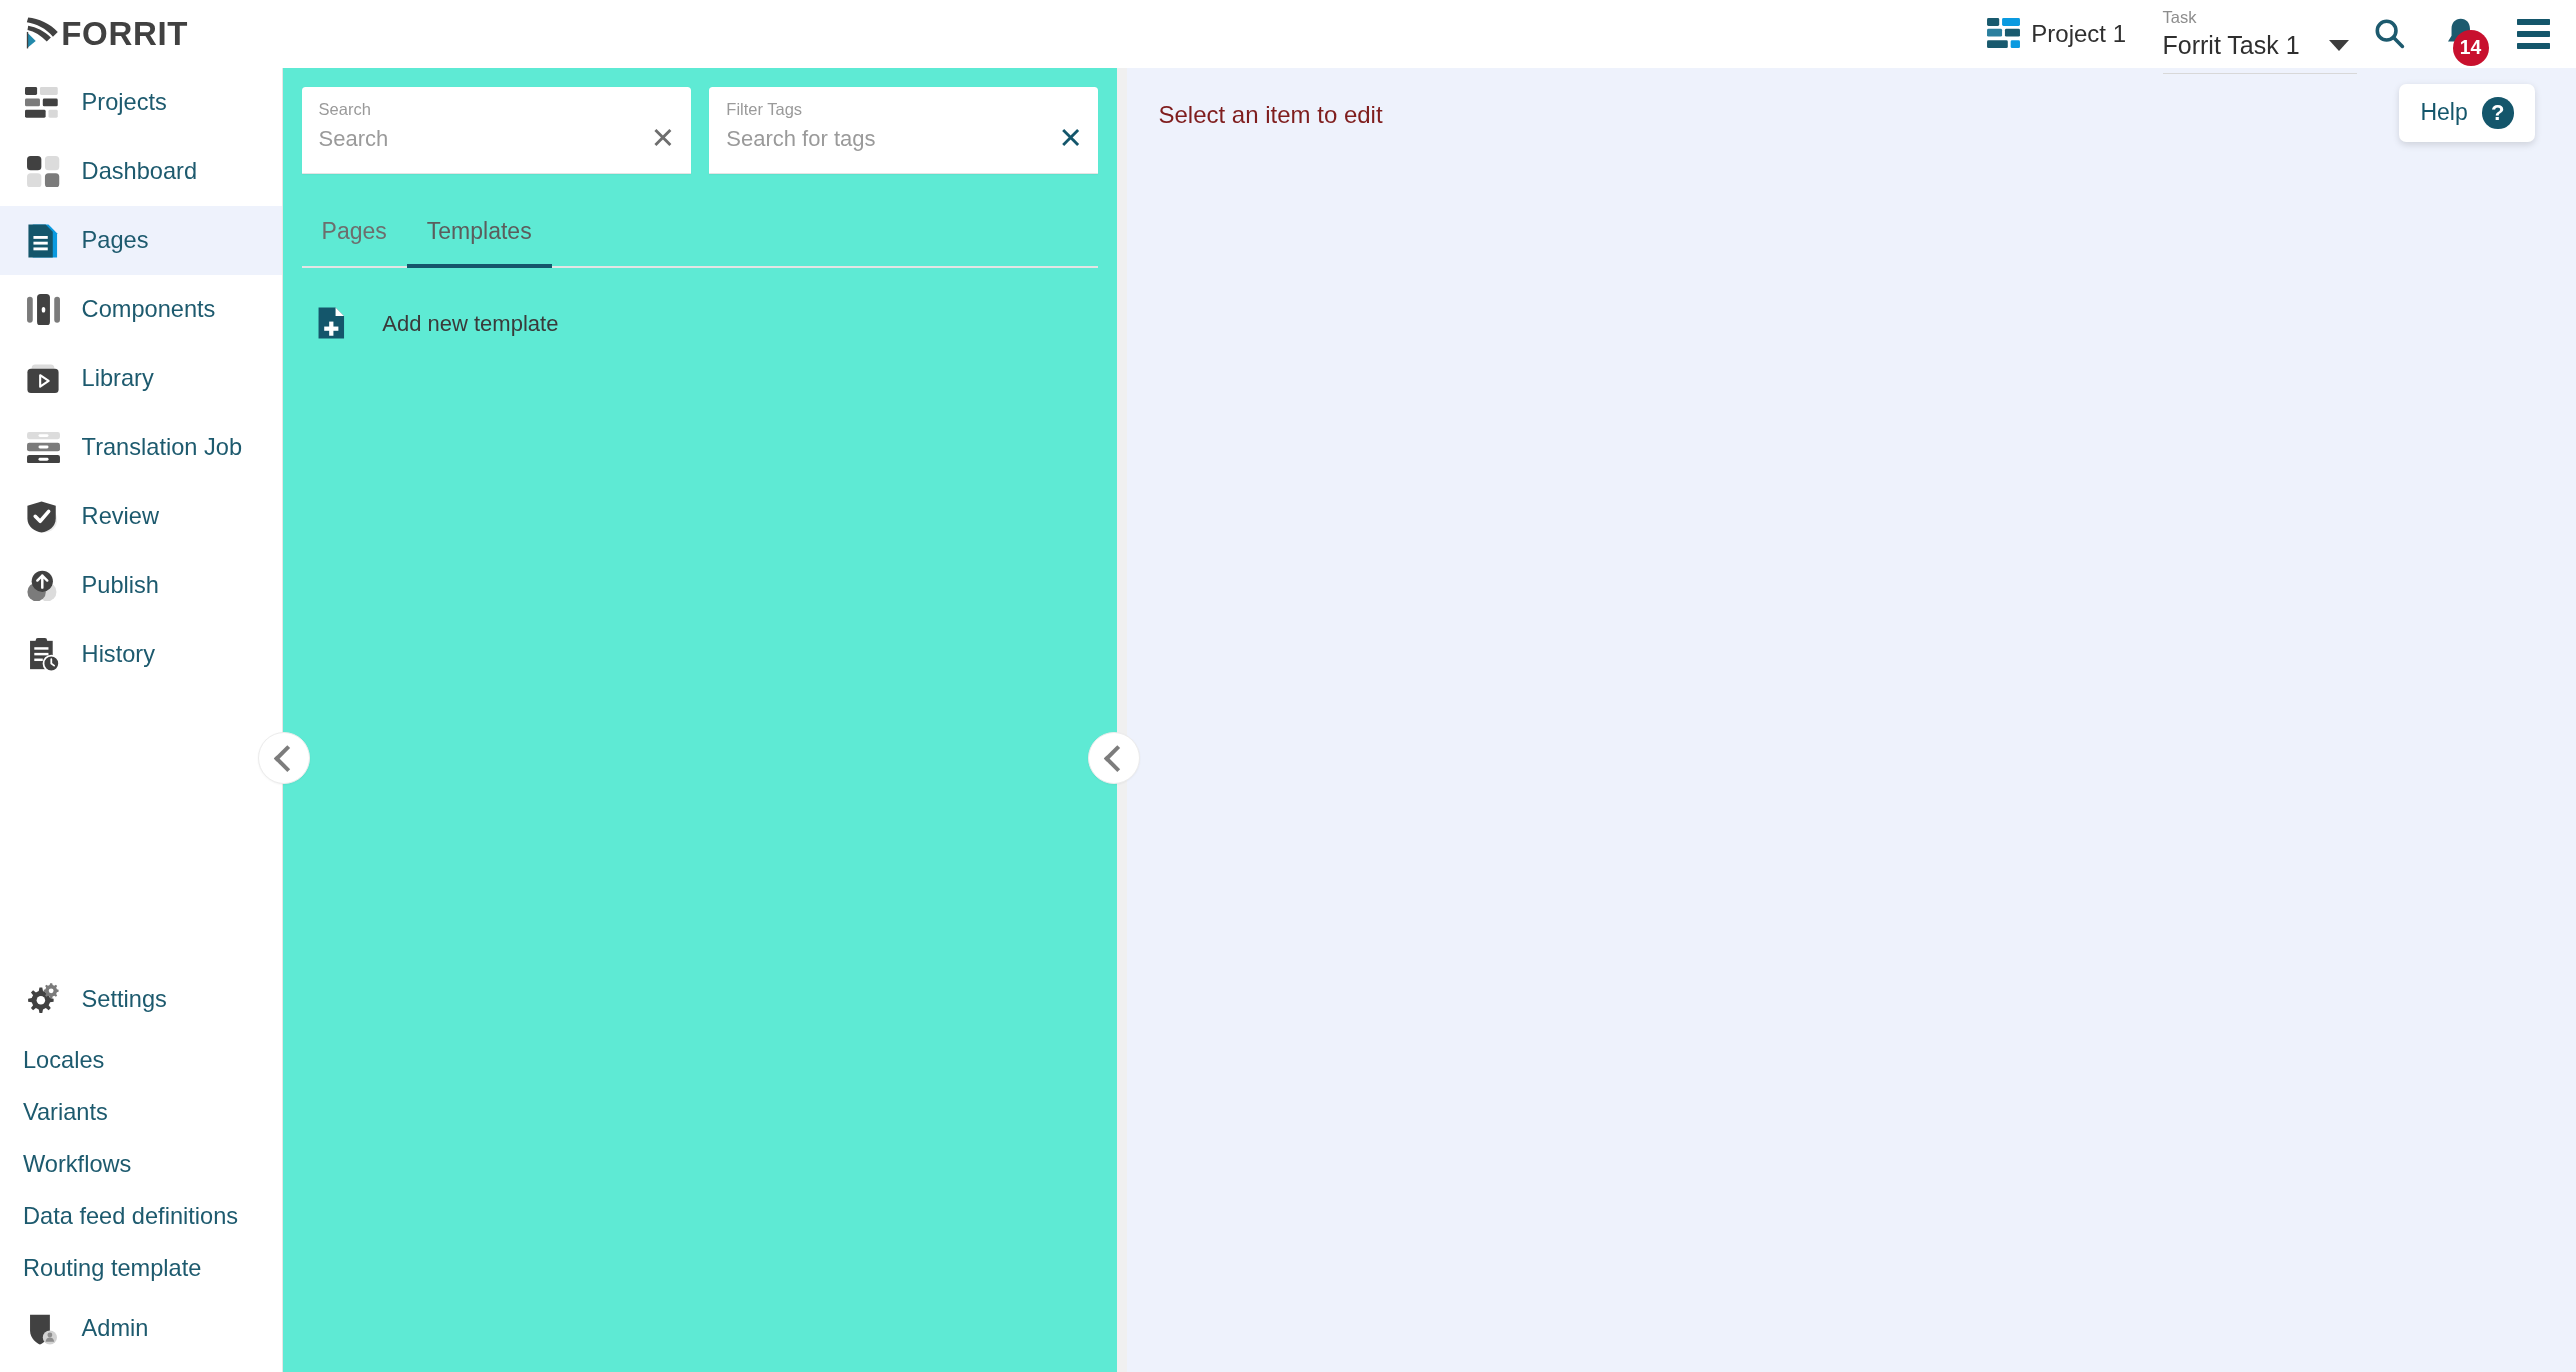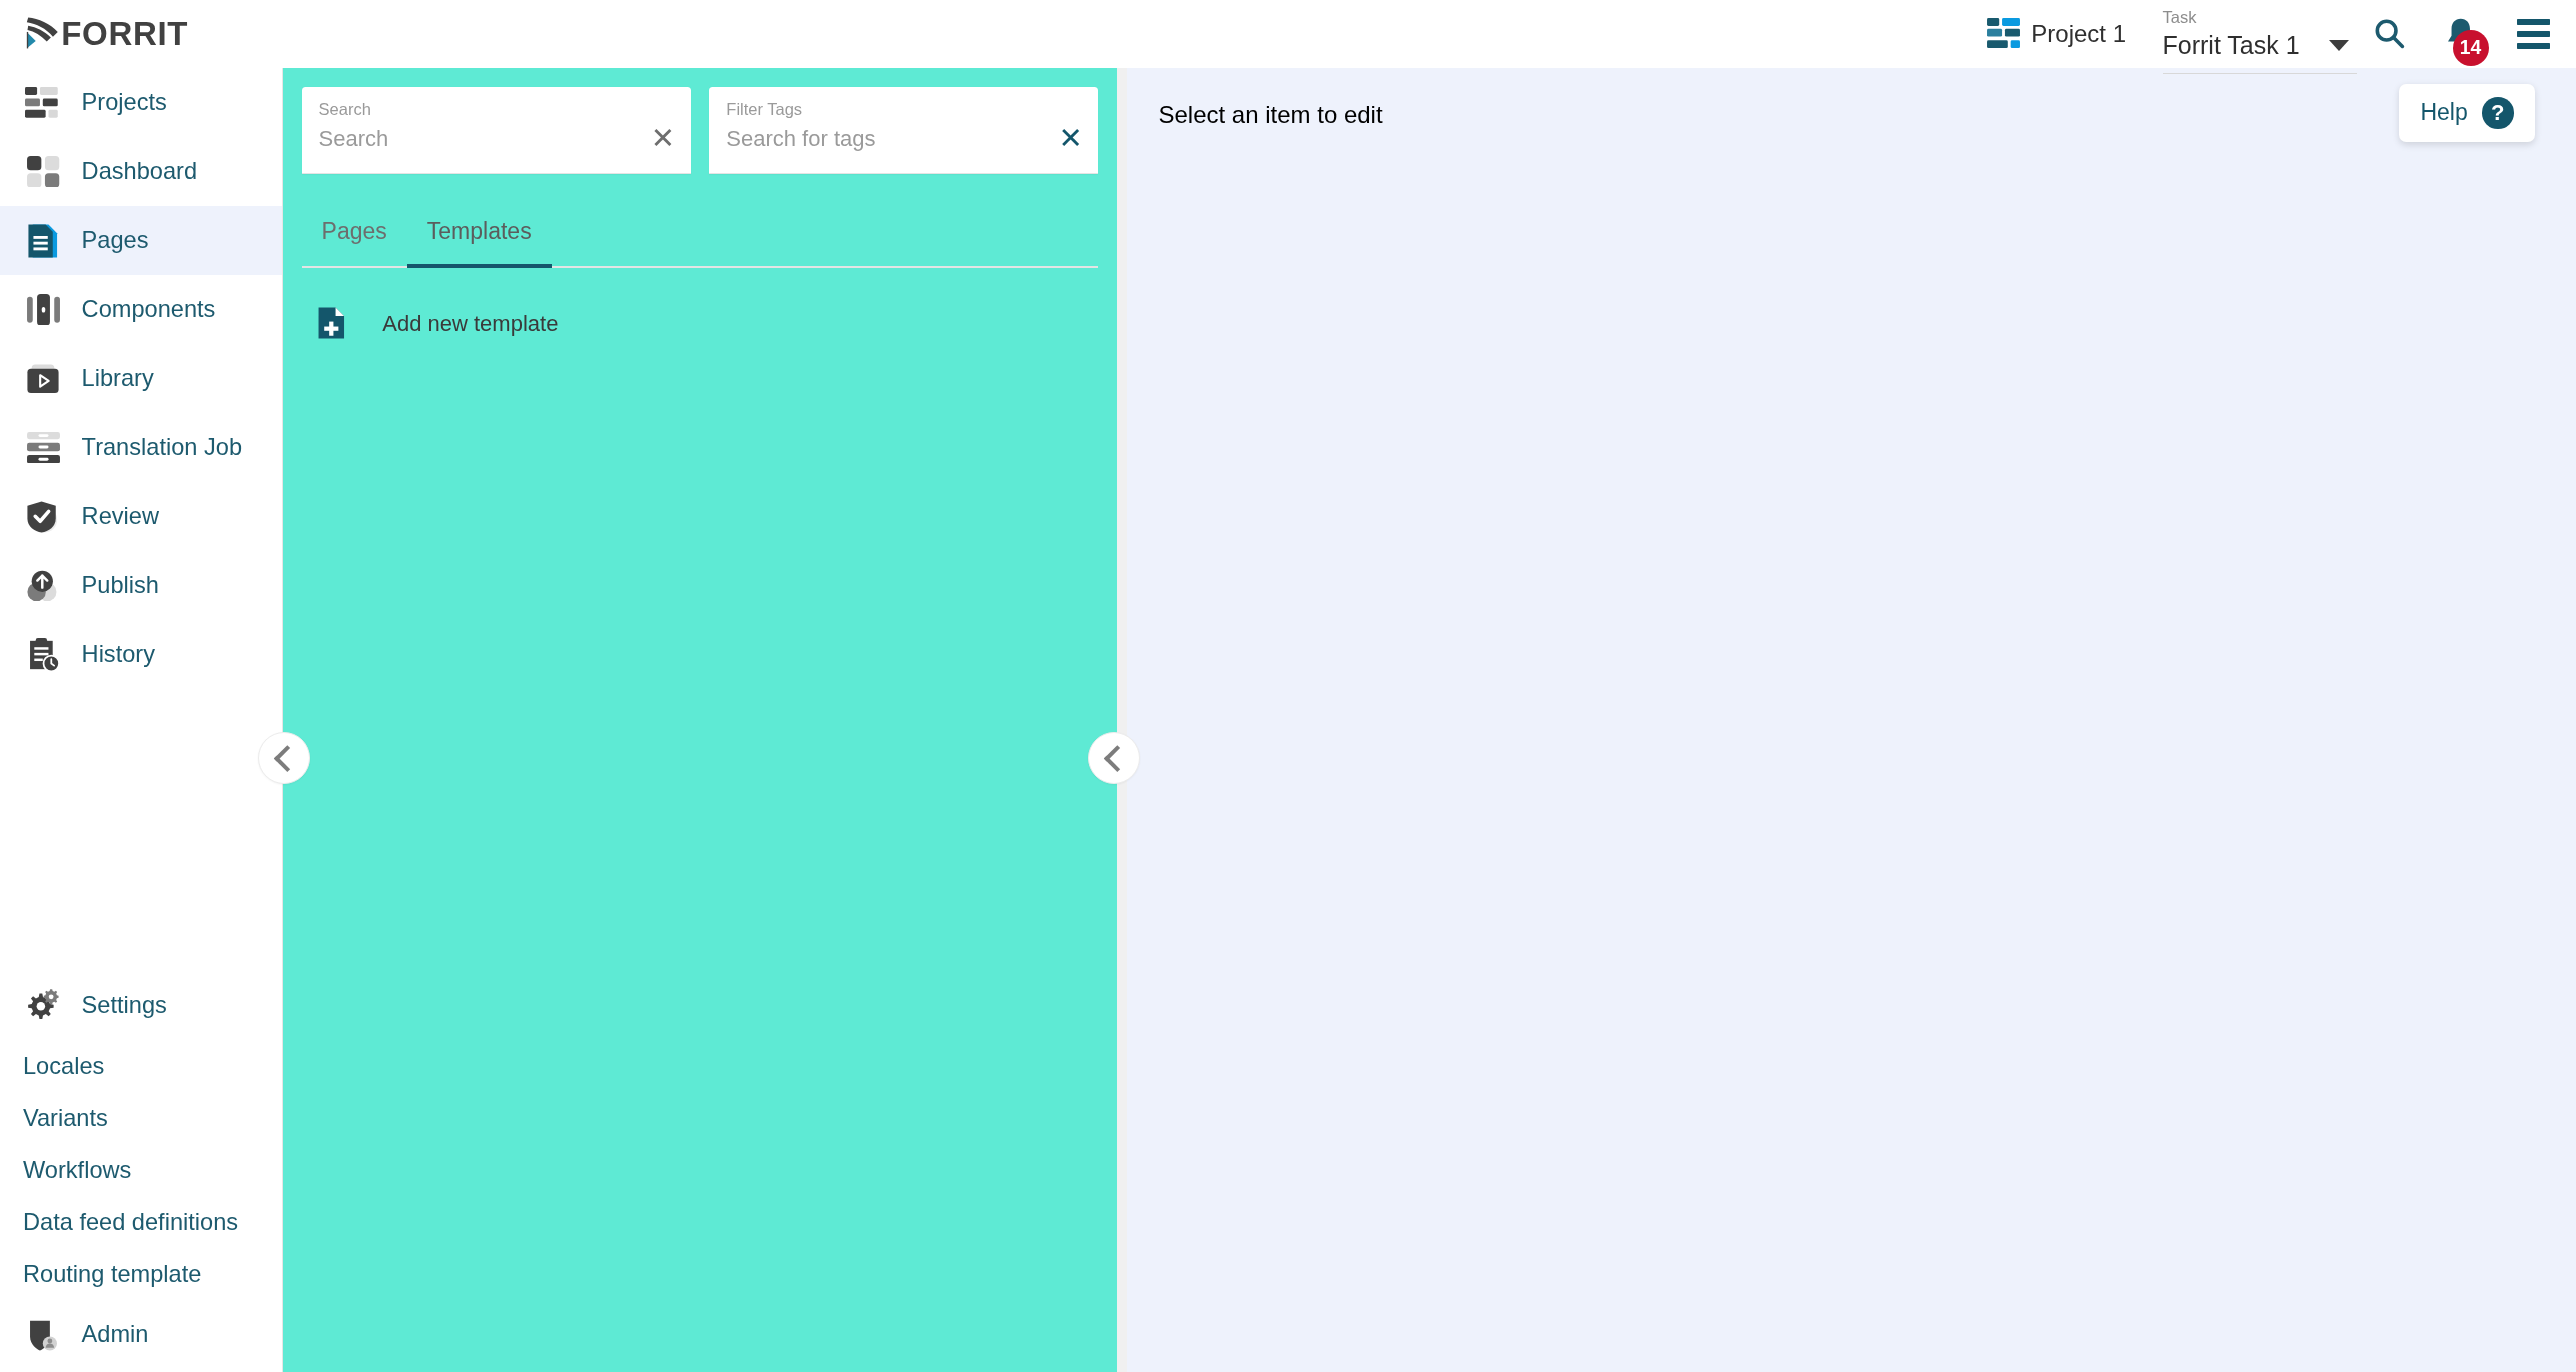--- a/index.html
+++ b/index.html
@@ -91,21 +91,21 @@
   }
   .nav-item.active { background: #eef2fc; }
   .nav-icon { width: 40px; height: 40px; display: flex; align-items: center; justify-content: center; flex: 0 0 40px; }
   .nav-label { font-size: 23.6px; color: #1d5a6e; }
   .nav-sub {
     font-size: 23.6px; color: #1d5a6e;
     height: 52px; display: flex; align-items: center;
     padding-left: 23px; cursor: pointer;
   }
   .nav-spacer { flex: 1; }
-  .settings-group { padding-bottom: 3px; }
+  .settings-group { padding-bottom: 9px; }
 
   
   .mid-panel {
     width: 834px; min-width: 834px;
     background: #5eead4;
     display: flex; flex-direction: column;
     position: relative; z-index: 10;
   }
   .filters { display: flex; gap: 18.6px; padding: 18.6px 18.6px 0 18.6px; }
   .field {
@@ -147,21 +147,21 @@
   .list { padding: 29px 18.6px 0 18.6px; }
   .list-item { display: flex; align-items: center; gap: 35px; height: 54px; cursor: pointer; padding-left: 15.7px; }
   .list-item-label { font-size: 22px; color: #3a3a3a; }
 
   
   .main-area {
     flex: 1; background: #eef2fc;
     border-left: 10px solid #f0f0f0;
     padding: 33px 0 0 31.5px;
   }
-  .main-title { font-size: 24px; color: #000000; }
+  .main-title { font-size: 24px; color: #7f1d1d; }
 
   
   .collapse-btn {
     position: absolute; width: 52px; height: 52px;
     border-radius: 50%; background: #ffffff;
     border: 1.4px solid #ececec;
     display: flex; align-items: center; justify-content: center;
     cursor: pointer; z-index: 30;
     box-shadow: 0 0.7px 2.1px rgba(0,0,0,0.05);
   }

